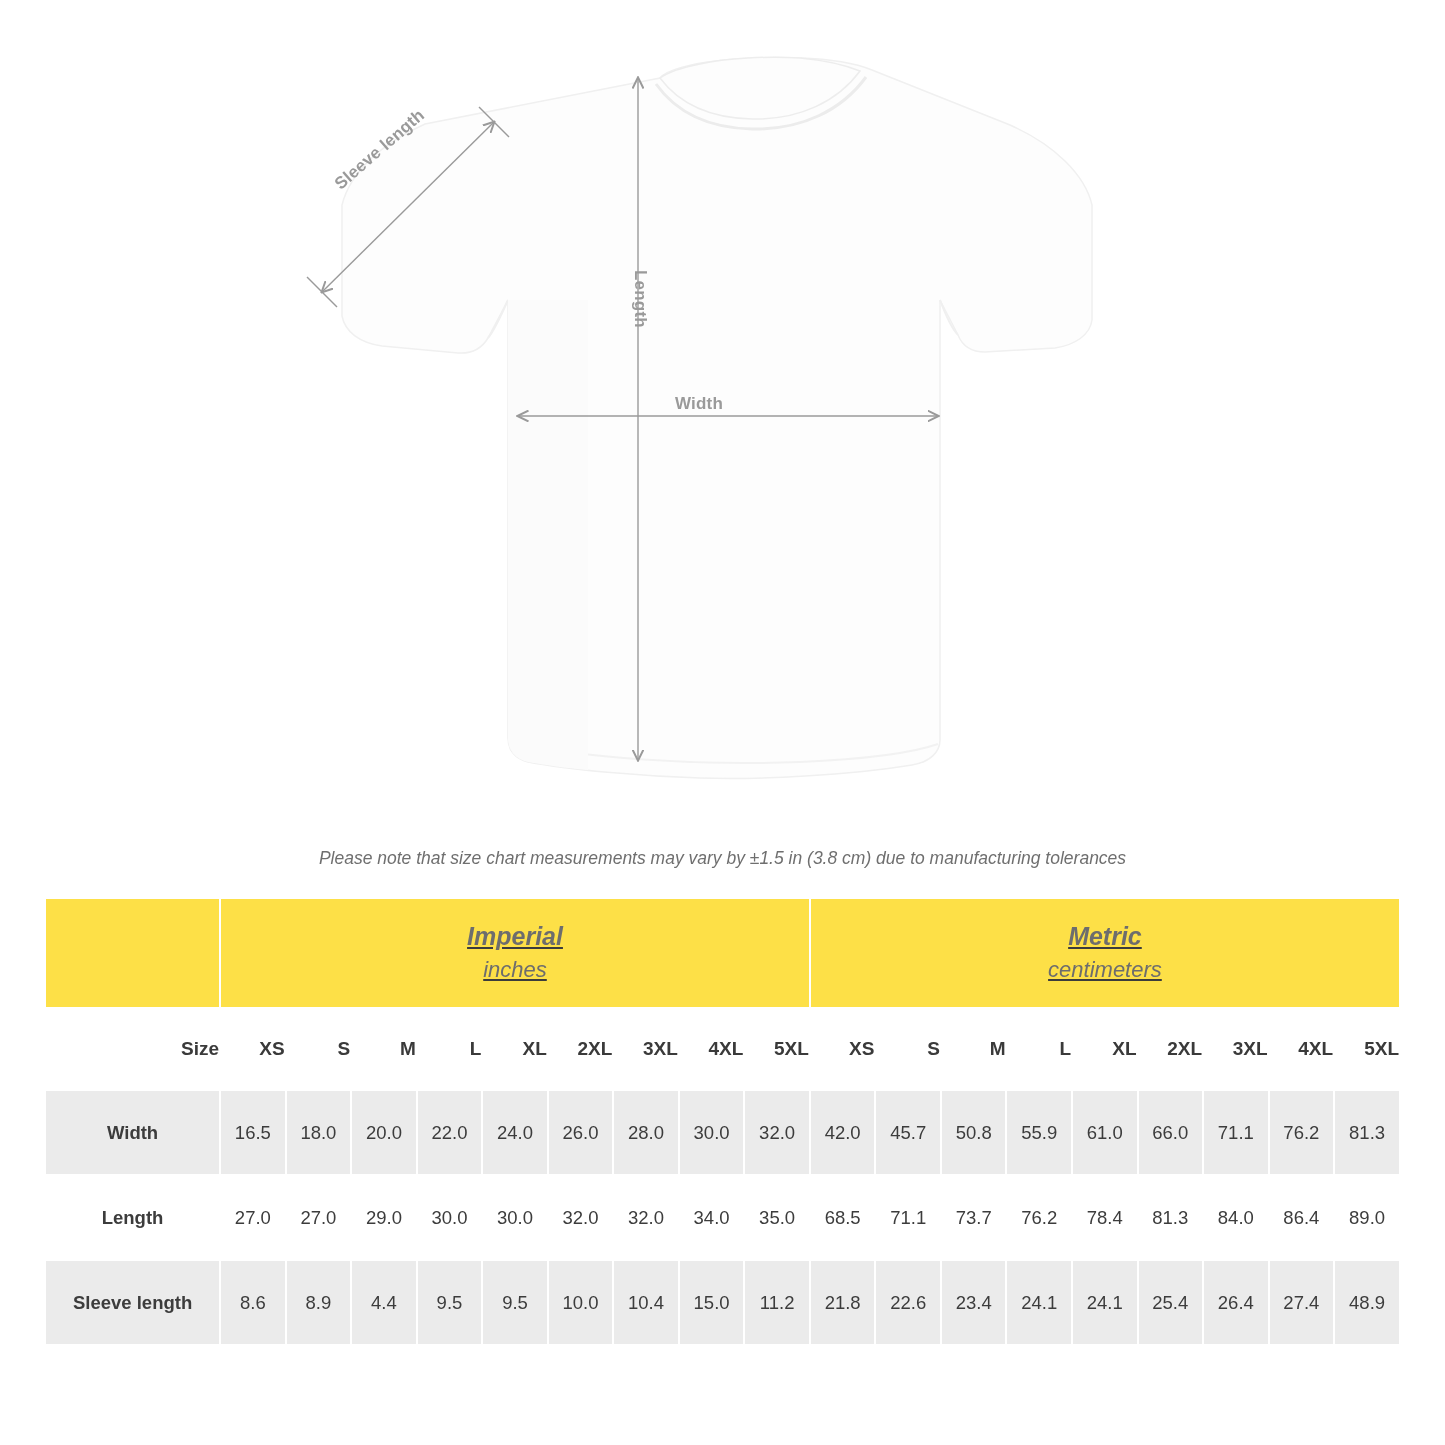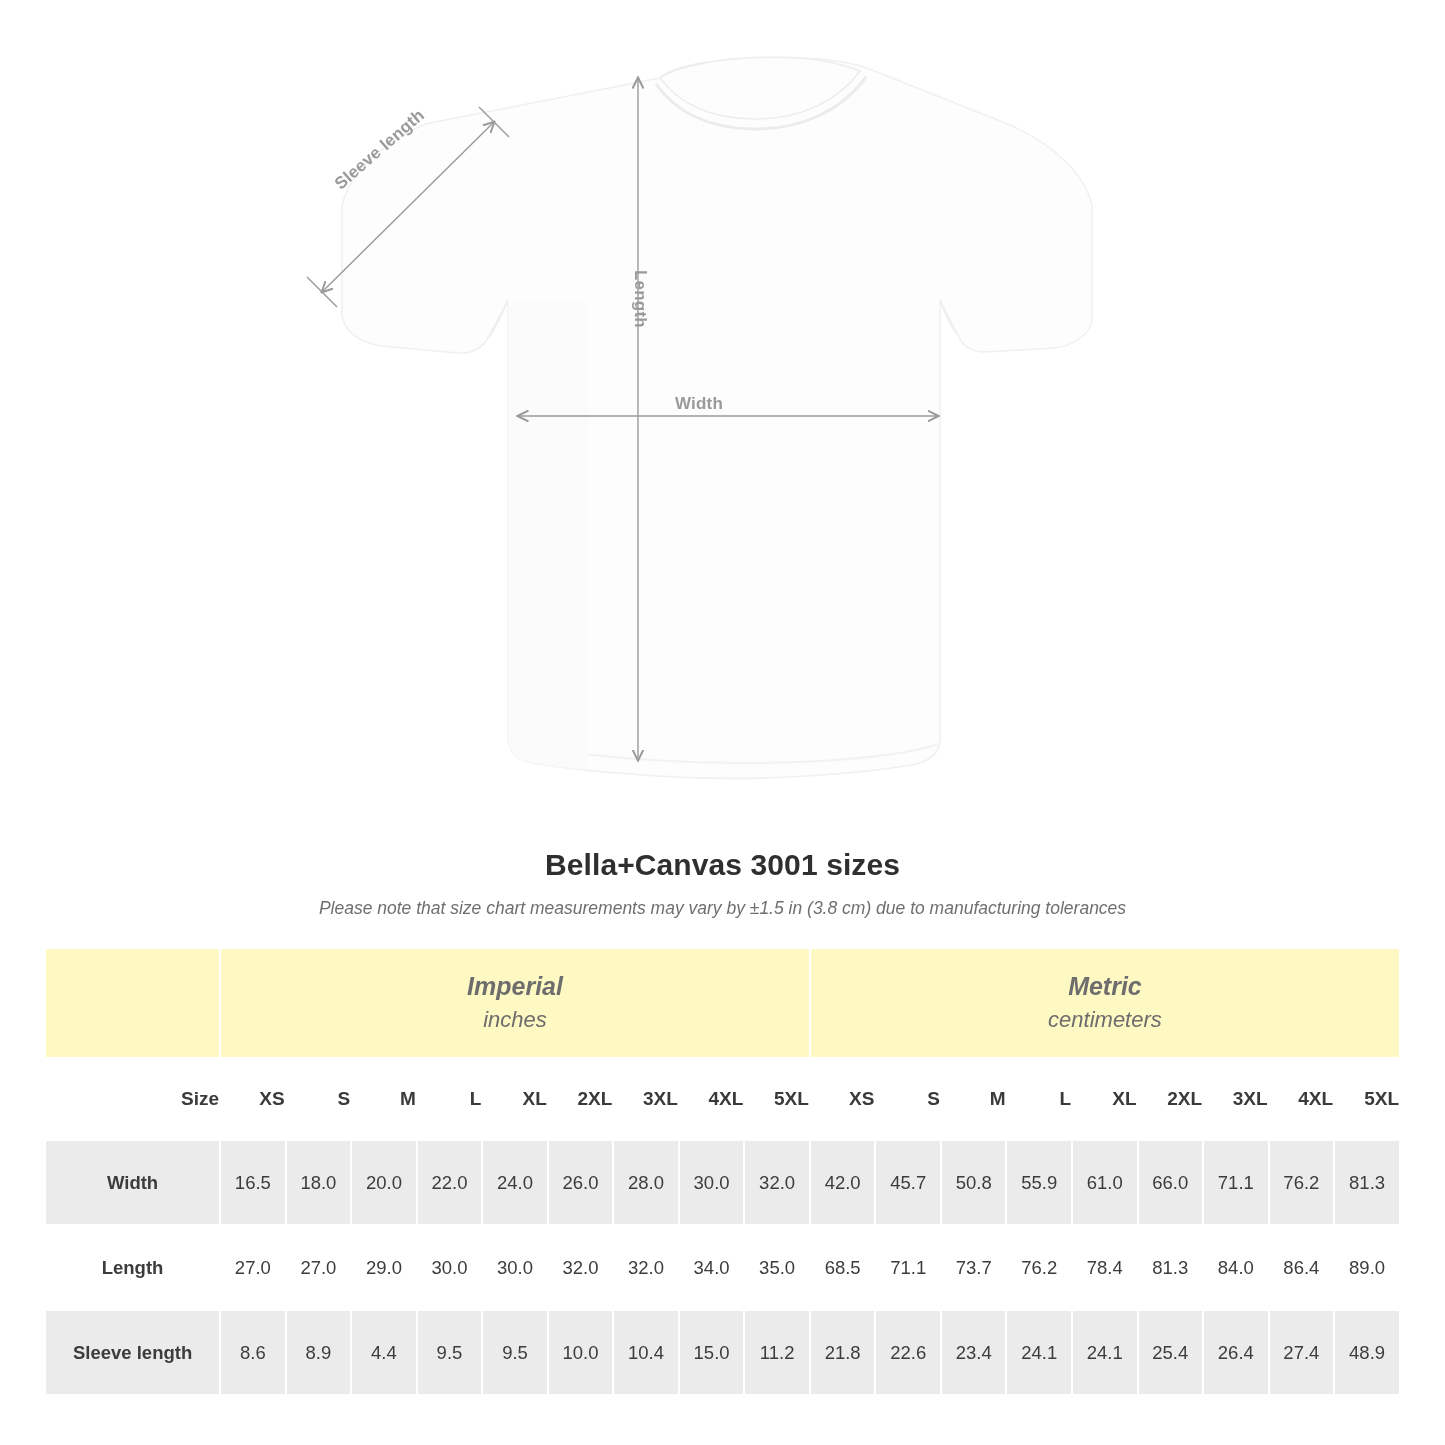--- a/index.html
+++ b/index.html
@@ -81,22 +81,23 @@
   table.size-table td,
   table.size-table th {
     border: 2px solid #ffffff;
     text-align: center;
     vertical-align: middle;
     font-size: 18px;
     color: #3c3c3c;
     padding: 0;
   }
   .unit-head {
-    background: #fef9c3;
+    background: #fde047;
     height: 108px;
+    text-decoration: underline;
   }
   .unit-head .unit-name {
     font-size: 25px;
     font-style: italic;
     font-weight: bold;
     color: #6d6d6d;
     line-height: 1.1;
   }
   .unit-head .unit-sub {
     font-size: 22px;
@@ -183,21 +184,20 @@
     <line x1="479" y1="107" x2="509" y2="137" stroke="#9a9a9a" stroke-width="1.4"></line>
     <line x1="307" y1="277" x2="337" y2="307" stroke="#9a9a9a" stroke-width="1.4"></line>
   </svg>
 
   <div class="dim-label label-sleeve">Sleeve length</div>
   <div class="dim-label label-length">Length</div>
   <div class="dim-label label-width">Width</div>
 </div>
 
 <div class="title-block">
-  <h1 class="chart-title">Bella+Canvas 3001 sizes</h1>
   <div class="chart-note">Please note that size chart measurements may vary by ±1.5 in (3.8 cm) due to manufacturing tolerances</div>
 </div>
 
 <div class="table-wrap">
   <table class="size-table">
     <colgroup>
       <col style="width:175px">
       <col class="sizecol">
         <col class="sizecol">
         <col class="sizecol">

